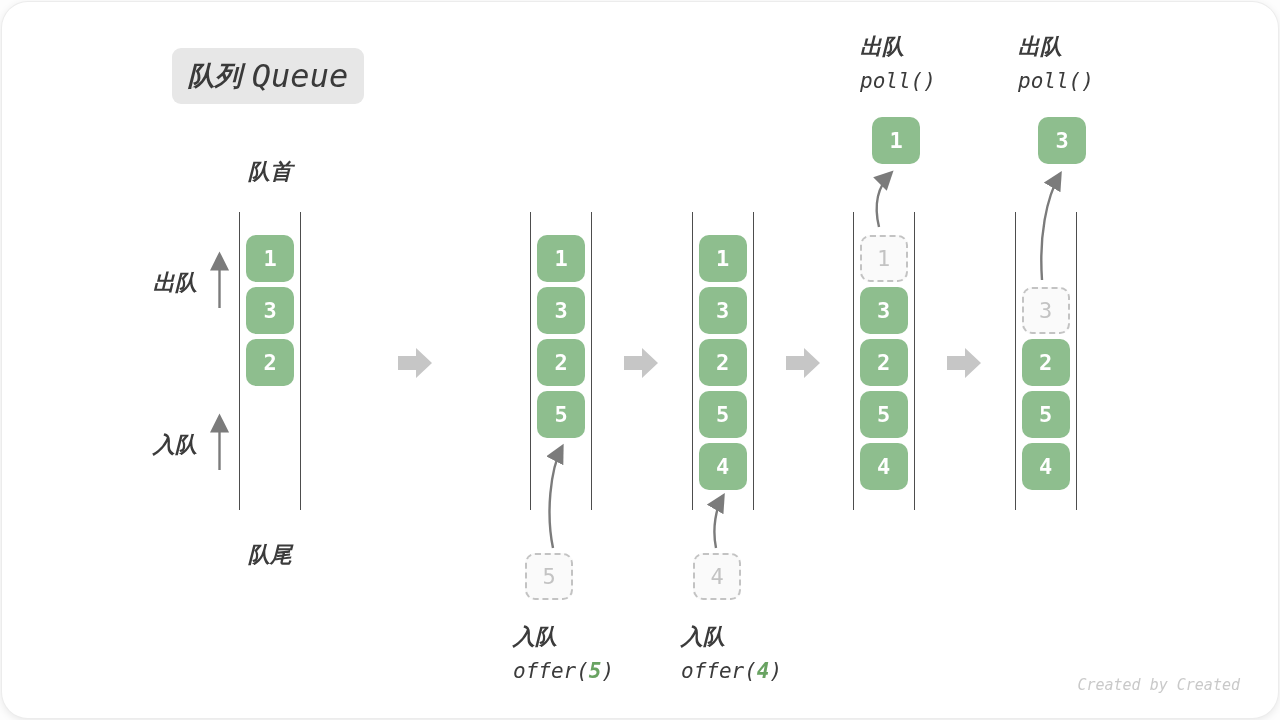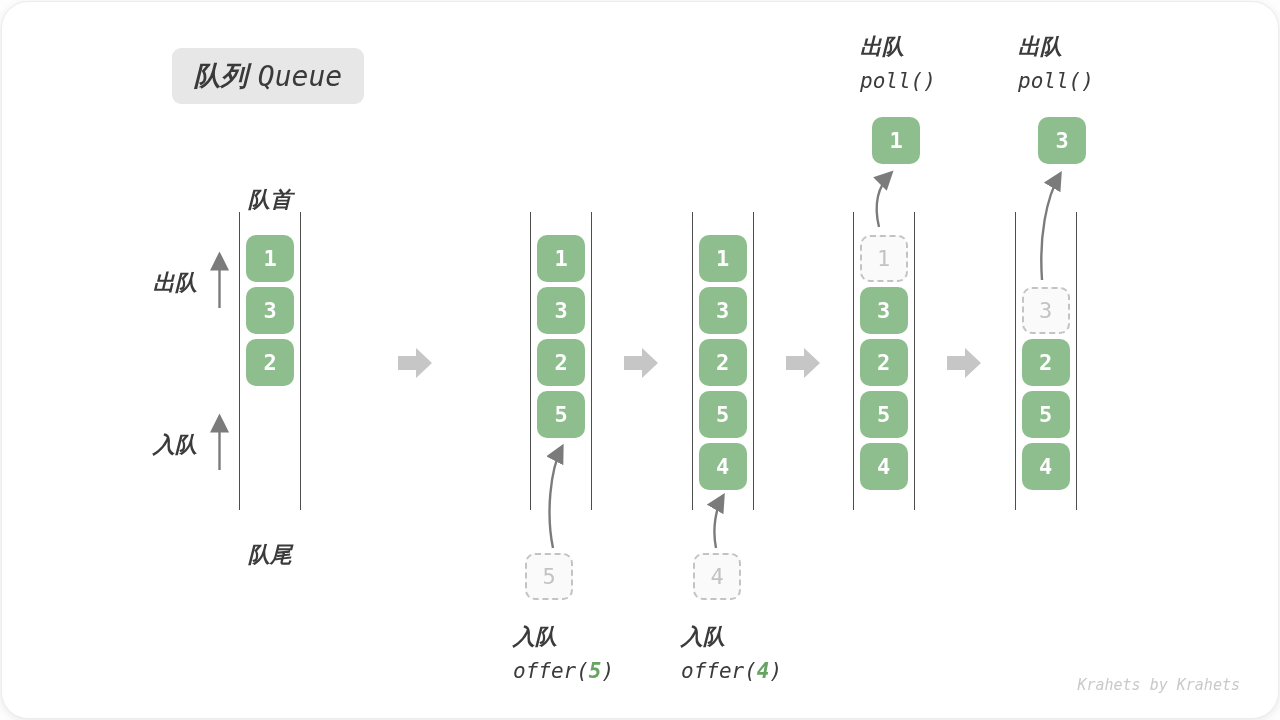--- a/index.html
+++ b/index.html
@@ -12,25 +12,25 @@
   }
   .abs { position: absolute; font-style: italic; }
 
   
   .title-badge {
     left: 170px; top: 46px; width: 192px; height: 56px;
     background: #e7e7e7; border-radius: 9px;
     display: flex; align-items: center; justify-content: center; gap: 10px;
   }
   .title-zh { font-size: 27px; font-weight: bold; color: #3a3a3a; }
-  .title-en { font-family: "DejaVu Sans Mono", monospace; font-size: 28px; color: #3a3a3a; }
+  .title-en { font-family: "DejaVu Sans Mono", monospace; font-size: 32px; color: #3a3a3a; }
 
   
   .cjk-label { font-size: 22px; font-weight: bold; color: #3b3b3b; white-space: nowrap; }
-  .front-label { left: 237px; top: 155px; width: 62px; text-align: center; margin-top: 28px; }
+  .front-label { left: 237px; top: 155px; width: 62px; text-align: center; }
   .rear-label  { left: 237px; top: 538px; width: 62px; text-align: center; }
   .dequeue-left-label { left: 151px; top: 266px; }
   .enqueue-left-label { left: 151px; top: 428px; }
 
   
   .queue-column {
     border-left: 1.6px solid #4d4d4d; border-right: 1.6px solid #4d4d4d;
     background: transparent;
   }
   .queue-cell {
@@ -148,14 +148,14 @@
       <div class="queue-cell" style="position: absolute; left: 857.5px; top: 441px;">4</div>
       <div class="queue-cell" style="position: absolute; left: 870px; top: 115px;">1</div>
       <div class="queue-column" style="position: absolute; left: 1012.5px; top: 210px; width: 62px; height: 298px;"></div>
       <div class="queue-cell ghost" style="position: absolute; left: 1019.5px; top: 285px;">3</div>
       <div class="queue-cell" style="position: absolute; left: 1019.5px; top: 337px;">2</div>
       <div class="queue-cell" style="position: absolute; left: 1019.5px; top: 389px;">5</div>
       <div class="queue-cell" style="position: absolute; left: 1019.5px; top: 441px;">4</div>
       <div class="queue-cell" style="position: absolute; left: 1036px; top: 115px;">3</div>
     </div>
 
-  <div class="abs watermark">Krahets by Krahets</div>
+  <div class="abs watermark">Created by Created</div>
 </div>
 
 </body></html>

